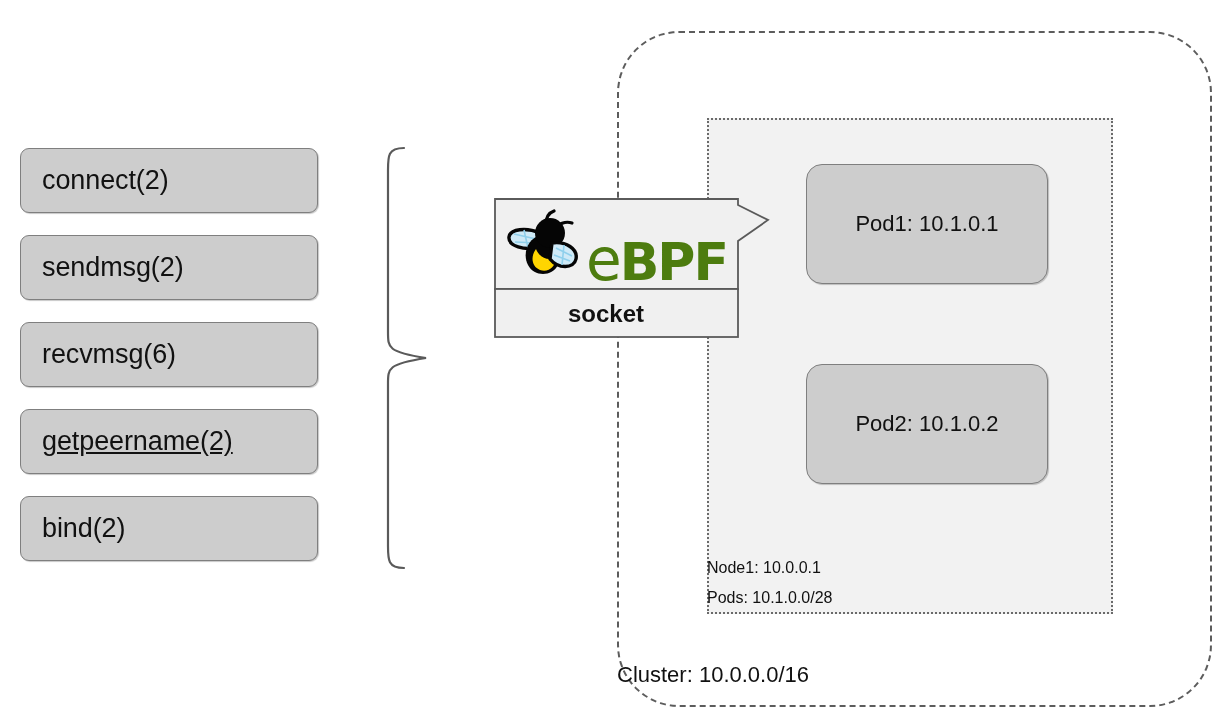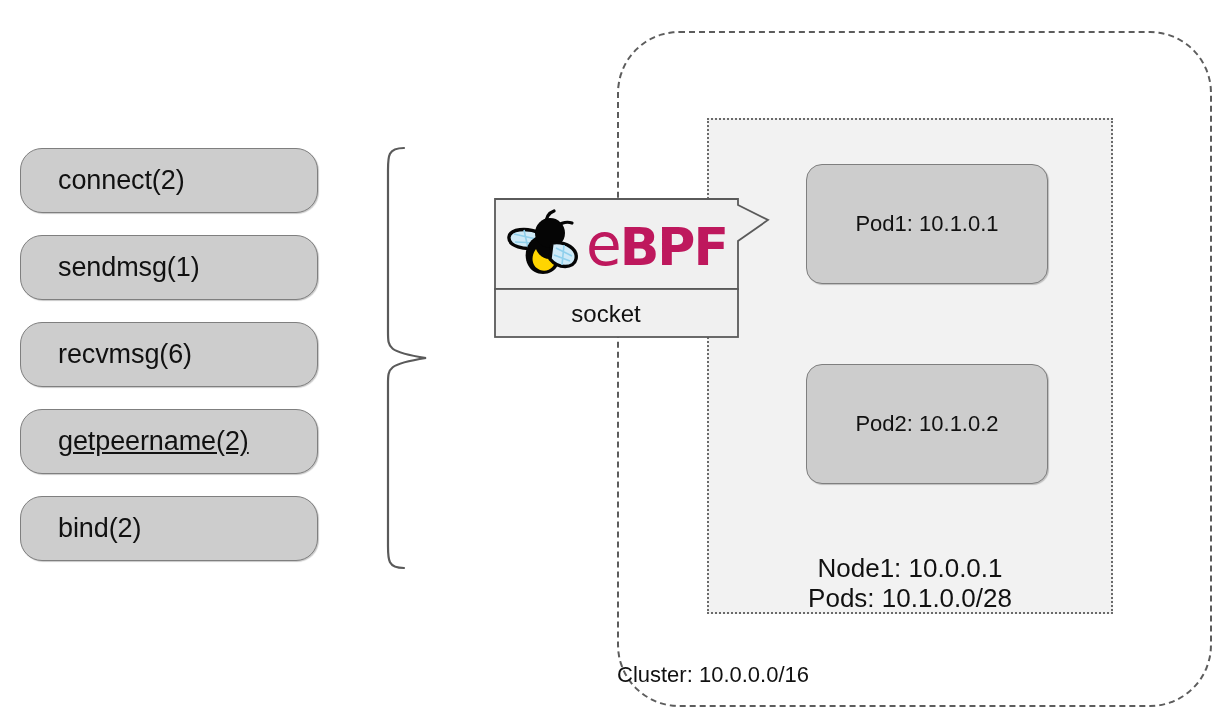--- a/index.html
+++ b/index.html
@@ -21,24 +21,24 @@
 
   
   .syscall-box {
     position: absolute;
     left: 20px;
     width: 298px;
     height: 65px;
     box-sizing: border-box;
     background: #cdcdcd;
     border: 1.6px solid #7f7f7f;
-    border-radius: 22px;
-    display: flex;
-    align-items: center;
-    padding-left: 37px;
+    border-radius: 9px;
+    display: flex;
+    align-items: center;
+    padding-left: 21px;
     font-size: 27px;
     color: #111111;
     letter-spacing: -0.1px;
     box-shadow: 1px 1px 1px rgba(0,0,0,0.22);
   }
 
   
   .brace {
     position: absolute;
     left: 374px;
@@ -77,22 +77,22 @@
     height: 496px;
     box-sizing: border-box;
     border: 2px dotted #6a6a6a;
     background: #f2f2f2;
   }
   .node-labels {
     position: absolute;
     left: 707px;
     top: 553px;
     width: 406px;
-    text-align: center;
-    font-size: 26px;
+    text-align: left;
+    font-size: 16px;
     line-height: 30px;
     color: #111111;
   }
 
   
   .pod-box {
     position: absolute;
     left: 806px;
     width: 242px;
     height: 120px;
@@ -132,53 +132,54 @@
     height: 92px;
     display: flex;
     align-items: center;
     justify-content: center;
     gap: 2px;
   }
   .ebpf-word {
     font-family: "DejaVu Sans", sans-serif;
     font-size: 52px;
     font-weight: 700;
-    color: #be185d;
+    color: #4d7c0f;
     letter-spacing: -2px;
     line-height: 1;
     position: relative;
-    top: 1px;
+    top: 16px;
   }
   .ebpf-word .lower-e {
     font-weight: 400;
     font-size: 58px;
   }
   .callout-socket {
     position: absolute;
     left: 0;
     top: 92px;
     width: 224px;
     height: 48px;
     display: flex;
     align-items: center;
     justify-content: center;
     font-size: 24px;
     color: #111111;
+    font-weight: bold;
   }
 </style>
 </head>
 <body>
 
 <div id="canvas">
 
   <div class="syscall-box" style="top:148px;">
     <span>connect(2)</span>
   </div>
   <div class="syscall-box" style="top:235px;">
-    <span>sendmsg(1)</span>
+    <span>sendmsg(2)</span>
   </div>
   <div class="syscall-box" style="top:322px;">
     <span>recvmsg(6)</span>
   </div>
   <div class="syscall-box" style="top:409px;text-decoration:underline;">
     <span>getpeername(2)</span>
   </div>
   <div class="syscall-box" style="top:496px;">
     <span>bind(2)</span>
   </div>

